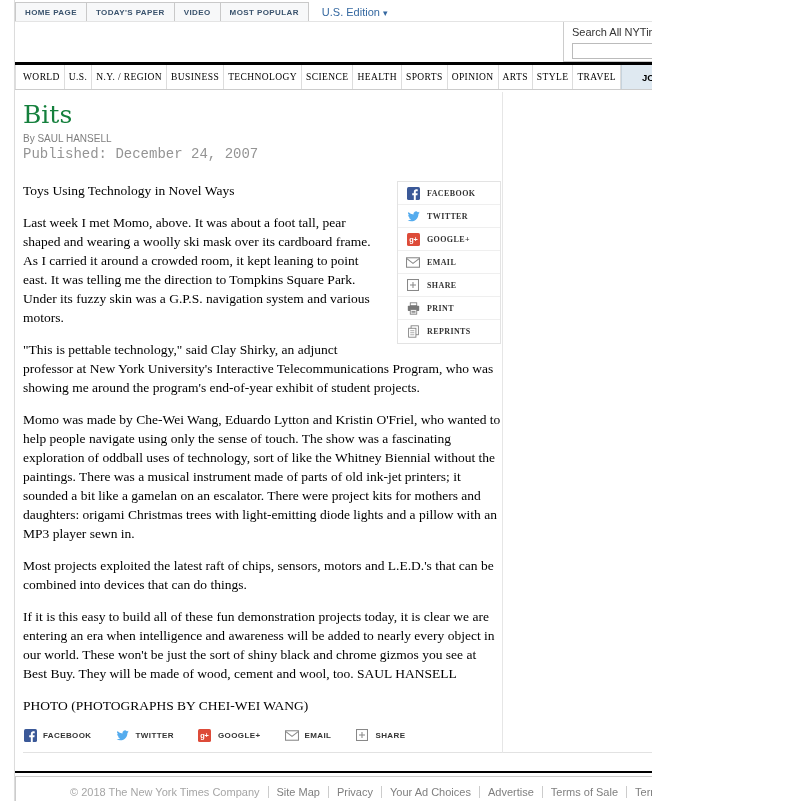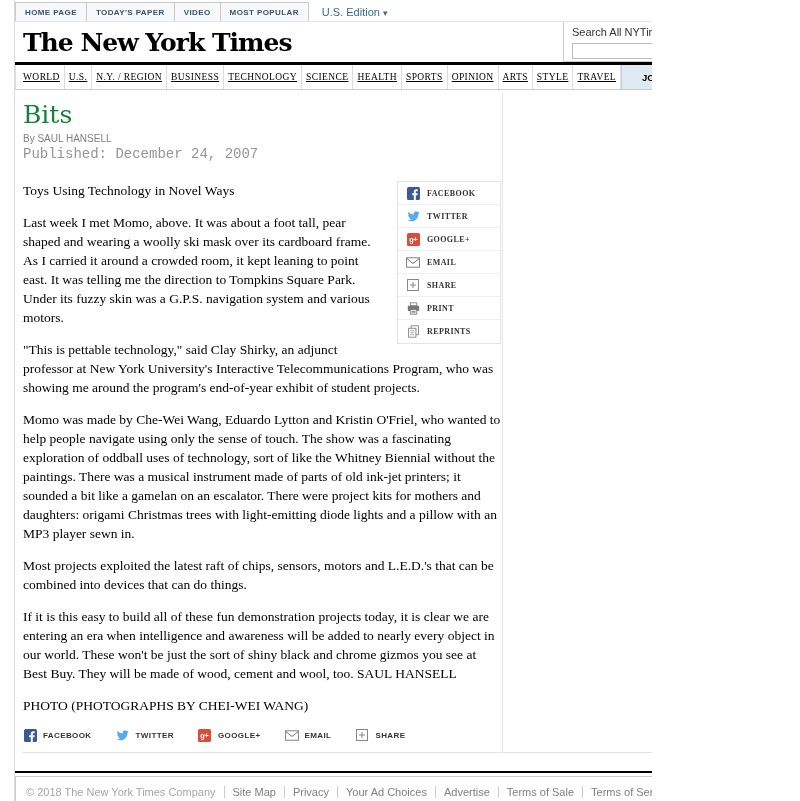--- a/index.html
+++ b/index.html
@@ -27,21 +27,21 @@
   .search-label { font-size:11px; color:#333; margin-bottom:3px; }
   .search-row { display:flex; align-items:center; }
   .search-input { width:162px; height:16px; border:1px solid #bbb; font-size:10px; padding:0 3px; }
   .go-btn { margin-left:5px; height:19px; font-size:10px; color:#444; background:linear-gradient(#fdfdfd,#e6e6e6);
             border:1px solid #9d9d9d; border-radius:9px; padding:0 5px; cursor:pointer; }
 
   
   .nav { border-top:3px solid #000; border-bottom:1px solid #ccc; height:28px;
          display:flex; align-items:stretch; }
   .nav-item { font-family:"Liberation Serif", serif; font-size:9.5px; letter-spacing:.4px; color:#000;
-              padding:0 4px; display:flex; align-items:center; border-right:1px solid #ddd; cursor:pointer; white-space:nowrap;text-decoration:underline; }
+              padding:0 4px; display:flex; align-items:center; border-right:1px solid #ddd; cursor:pointer; white-space:nowrap; }
   .nav-item:first-child { border-left:1px solid #ddd; padding-left:7px; }
   .nav-hl-group { margin-left:auto; display:flex; }
   .nav-hl { font-size:9.5px; font-weight:bold; color:#000; background:#dfe9f1; padding:0 20px;
             display:flex; align-items:center; border-left:1px solid #c6d3dd; cursor:pointer; white-space:nowrap; }
 
   
   .content { position:relative; padding:8px 0 0 8px; min-height:560px; }
   .col-divider { position:absolute; left:487px; top:2px; bottom:0; width:1px; background:#e6e6e6; }
   .article { width:478px; }
   .section-title { font-family:"DejaVu Serif", serif; font-size:25px; font-weight:normal; color:#15803d; margin:2px 0 4px; }
@@ -63,41 +63,40 @@
   .sr-item { display:flex; align-items:center; margin-right:24px; cursor:pointer; }
   .sr-item .sb-icon { margin-right:6px; }
 
   .content-hr { border:none; border-top:1px solid #e2e2e2; margin:8px 8px 0 0; width:747px; }
 
   
   .footer-rule { border-top:2px solid #000; margin-top:18px; }
   .footer { border:1px solid #ccc; margin-top:3px; padding:9px 10px; font-size:11px; color:#a5a5a5;
             display:flex; flex-wrap:nowrap; align-items:center; white-space:nowrap; }
   .f-link { color:#7f7f7f; text-decoration:none; padding:0 8px; border-left:1px solid #ccc; cursor:pointer; }
-  .f-copy { padding-right:8px; }
+  .f-copy { padding-right:8px;margin-left:44px; }
 </style>
 </head>
 <body>
 
 <div class="canvas">
   <div class="page">
 
     <div class="topbar">
       <span class="toptab">HOME PAGE</span>
       <span class="toptab">TODAY'S PAPER</span>
       <span class="toptab">VIDEO</span>
       <span class="toptab">MOST POPULAR</span>
       <span class="edition">
         <span>U.S. Edition</span>
         <span class="arrow">▾</span>
       </span>
     </div>
 
     <div class="masthead">
-      <div class="logo">The New York Times</div>
       <div class="searchbox">
         <div class="search-label">Search All NYTimes.com</div>
         <div class="search-row">
           <input class="search-input" type="text" placeholder="" style="">
           <button class="go-btn">Go</button>
         </div>
       </div>
     </div>
 
     <div class="nav">

